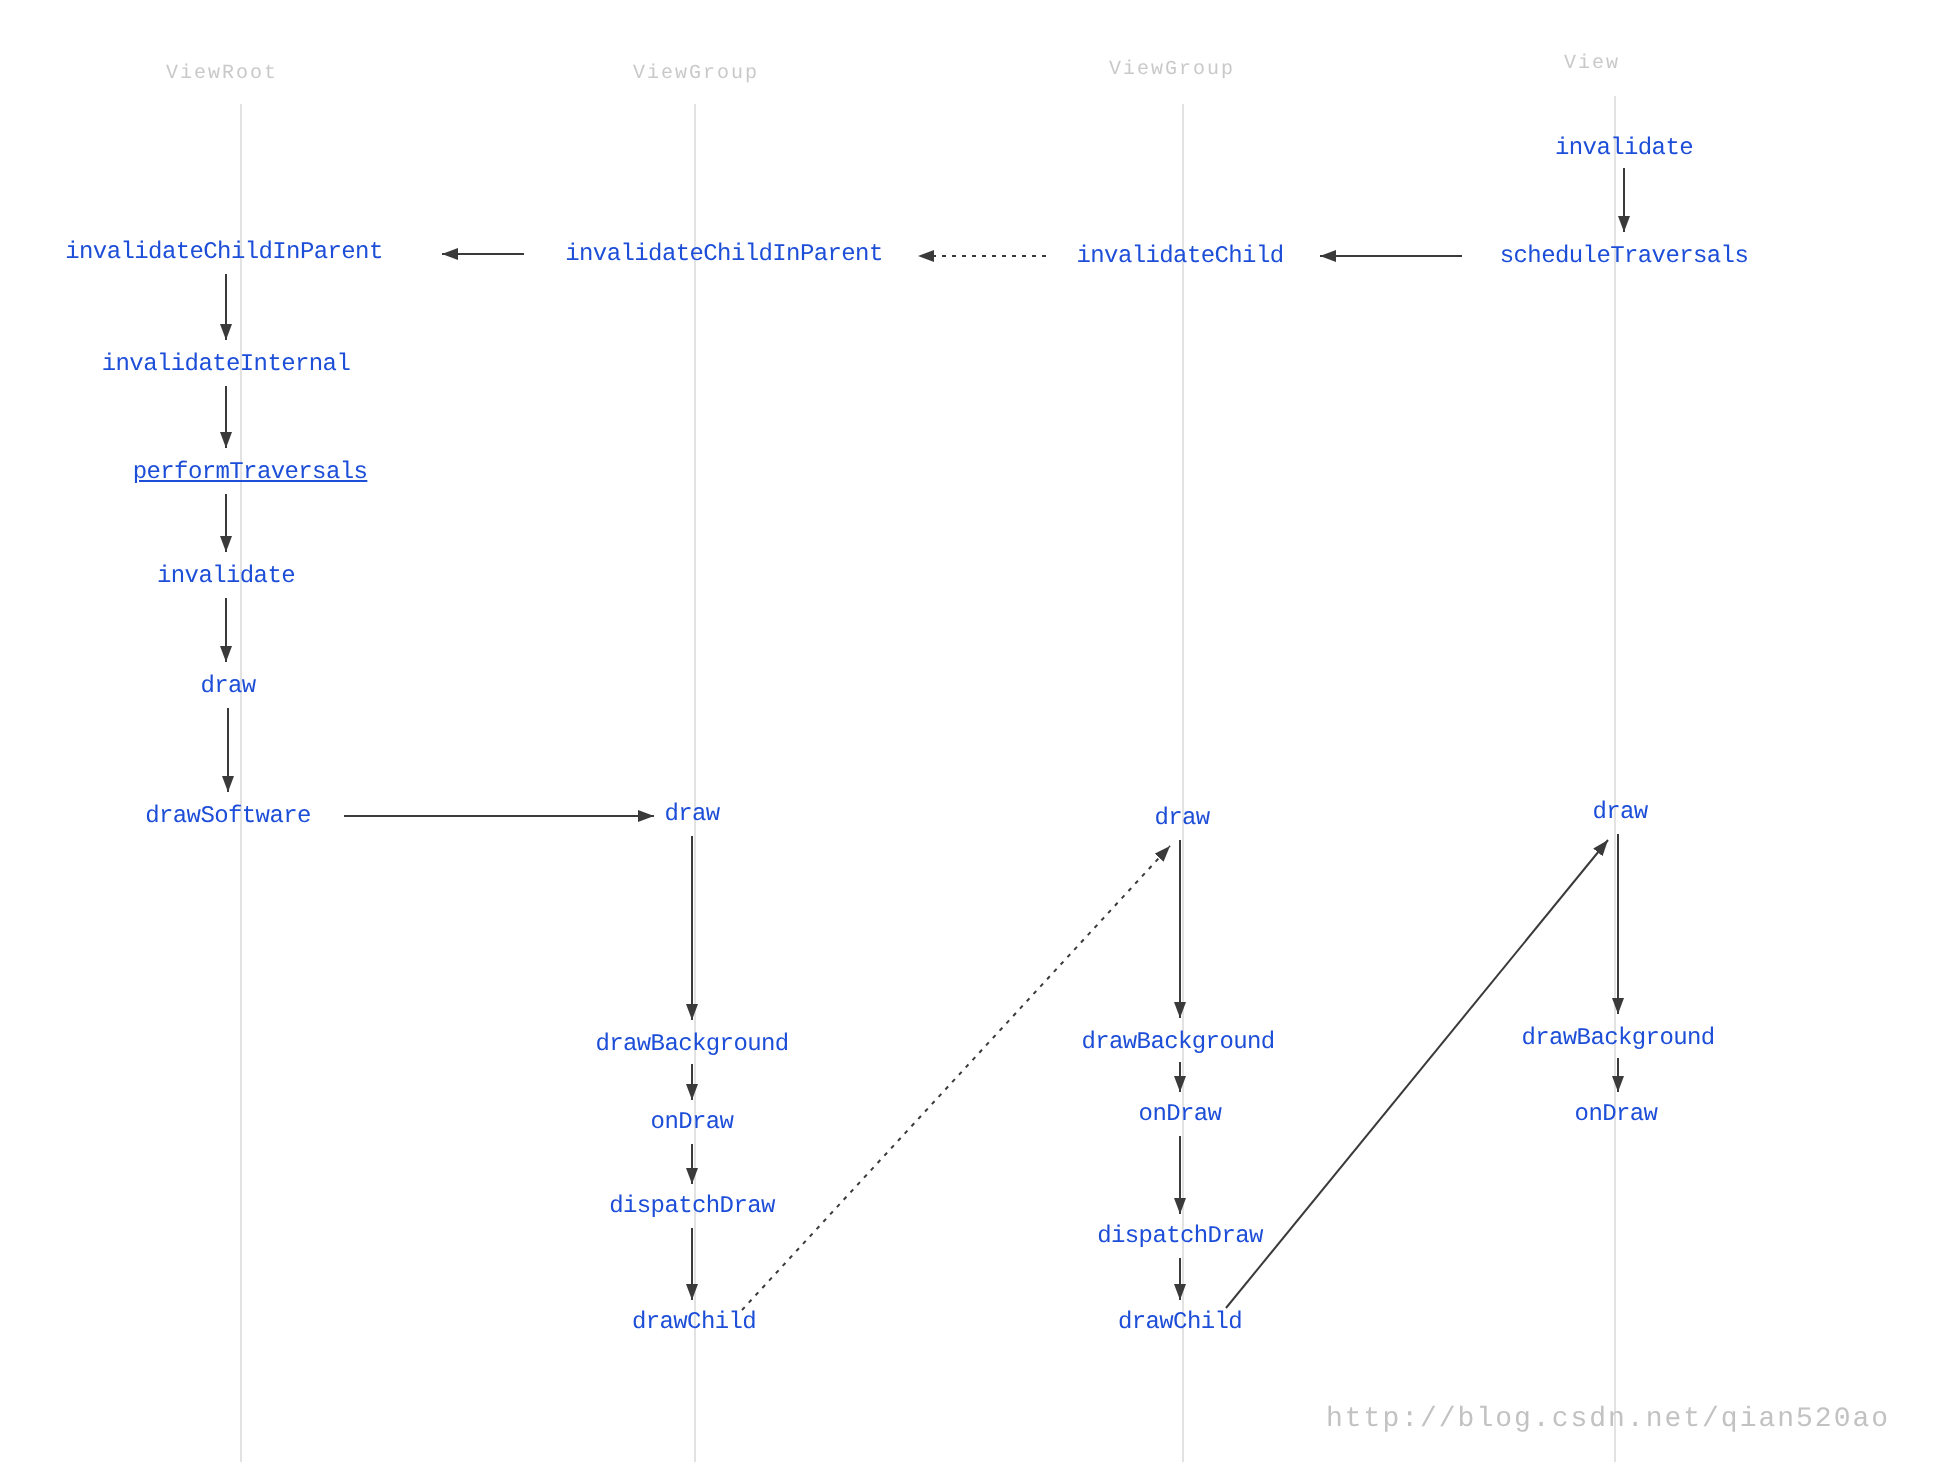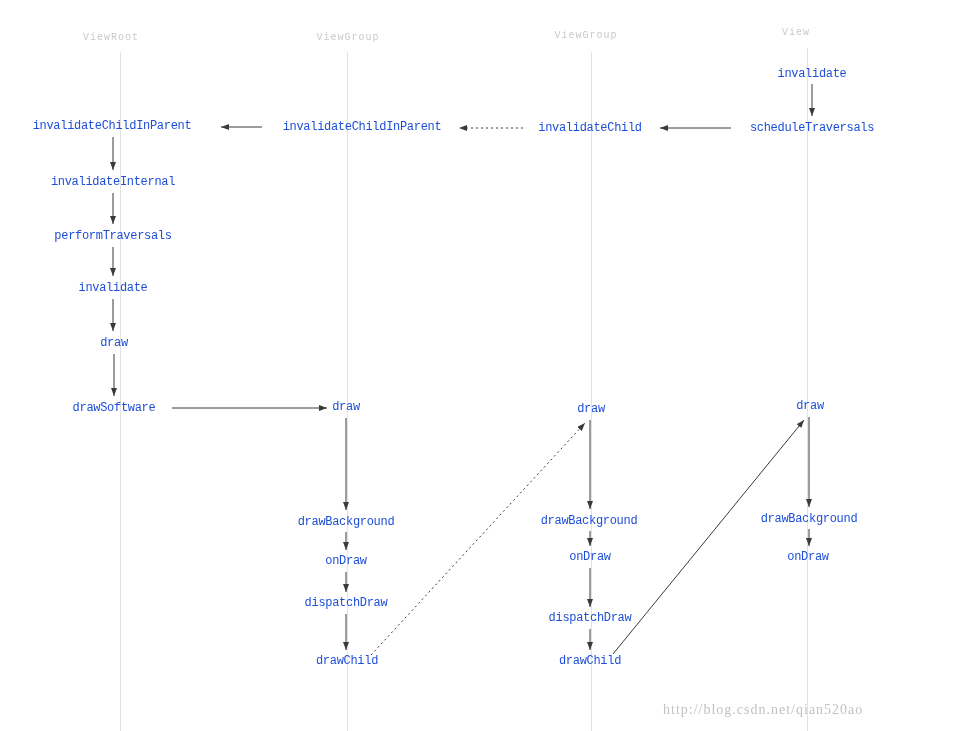--- a/index.html
+++ b/index.html
@@ -34,21 +34,21 @@
     font-family: "Liberation Mono", monospace;
     font-size: 12px;
     color: #1d4ed8;
     white-space: nowrap;
     transform: translate(-50%, -50%);
     letter-spacing: -0.3px;
   }
   .watermark {
     position: absolute;
     color: #c2c2c2;
-    font-family: Liberation Serif, serif;
+    font-family: Liberation Mono, monospace;
     font-size: 14px;
     letter-spacing: 1px;
     white-space: nowrap;
   }
   svg.edges {
     position: absolute;
     left: 0;
     top: 0;
     width: 976px;
     height: 731px;
@@ -113,21 +113,21 @@
     <line x1="809" y1="417" x2="809" y2="507" stroke="#3a3a3a" stroke-width="1" marker-end="url(#arrow)"></line>
     <line x1="809" y1="529" x2="809" y2="546" stroke="#3a3a3a" stroke-width="1" marker-end="url(#arrow)"></line>
   </svg>
 
   <div class="node" style="left:812px; top:74px;">invalidate</div>
   <div class="node" style="left:812px; top:128px;">scheduleTraversals</div>
   <div class="node" style="left:590px; top:128px;">invalidateChild</div>
   <div class="node" style="left:362px; top:127px;">invalidateChildInParent</div>
   <div class="node" style="left:112px; top:126px;">invalidateChildInParent</div>
   <div class="node" style="left:113px; top:182px;">invalidateInternal</div>
-  <div class="node" style="left:113px; top:236px;">performTraversals</div>
+  <div class="node" style="left:125px; top:236px;text-decoration:underline;">performTraversals</div>
   <div class="node" style="left:113px; top:288px;">invalidate</div>
   <div class="node" style="left:114px; top:343px;">draw</div>
   <div class="node" style="left:114px; top:408px;text-align:center;">drawSoftware</div>
   <div class="node" style="left:346px; top:407px;">draw</div>
   <div class="node" style="left:346px; top:522px;">drawBackground</div>
   <div class="node" style="left:346px; top:561px;">onDraw</div>
   <div class="node" style="left:346px; top:603px;">dispatchDraw</div>
   <div class="node" style="left:347px; top:661px;">drawChild</div>
   <div class="node" style="left:591px; top:409px;">draw</div>
   <div class="node" style="left:589px; top:521px;">drawBackground</div>

